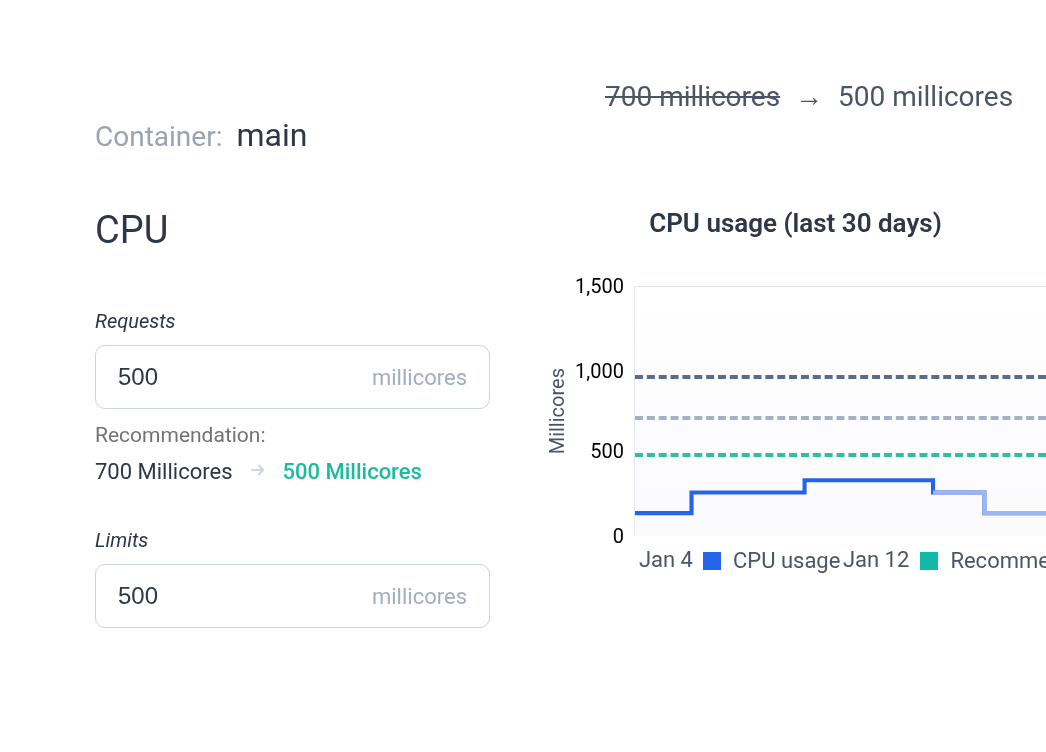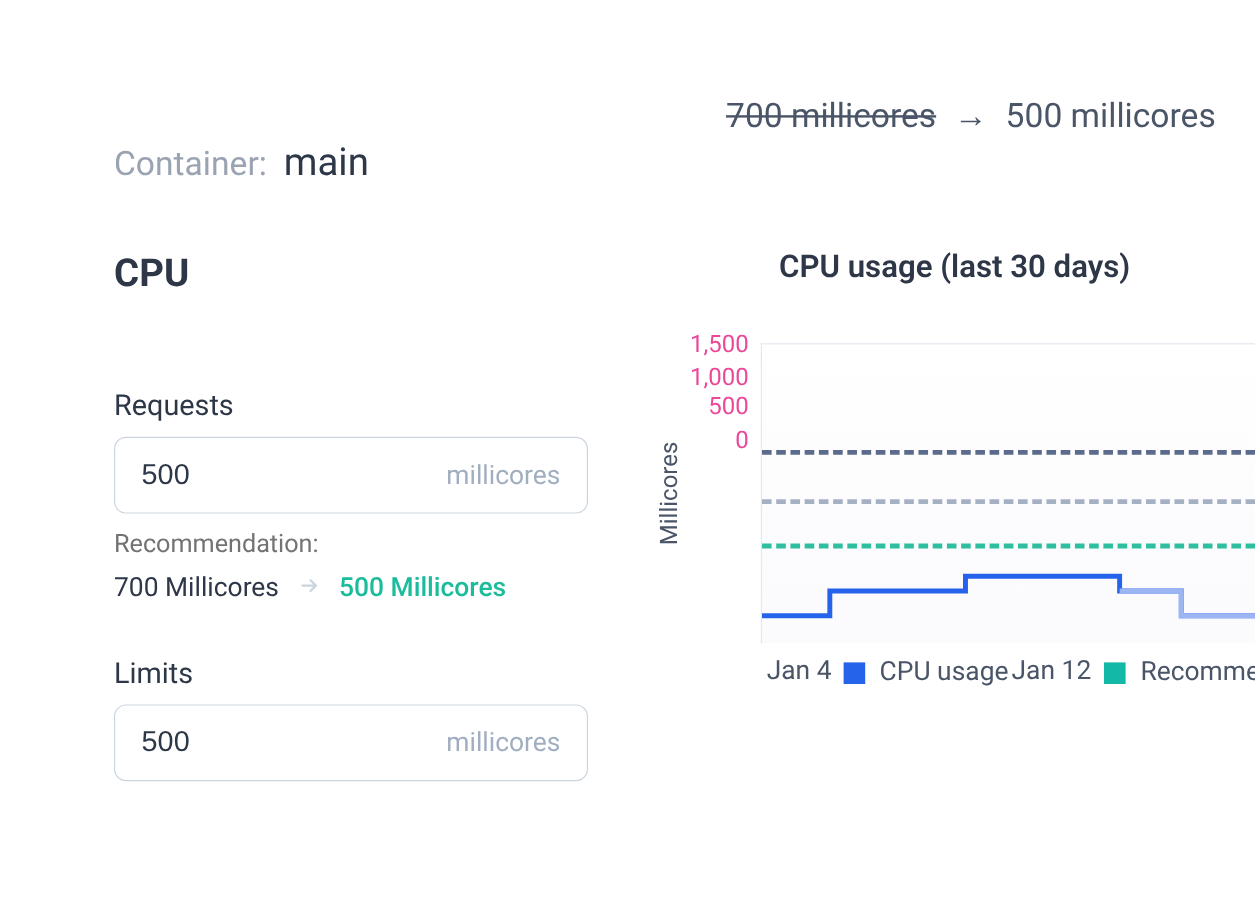--- a/index.html
+++ b/index.html
@@ -55,30 +55,31 @@
     }
 
     
     .left-col {
       position: absolute;
       top: 208px;
       left: 95px;
       width: 395px;
     }
     .section-title {
-      font-size: 32px;
-      font-weight: 700;
-      color: #2d3748;
-      margin-bottom: 78px;
+      font-size: 38px;
+      font-weight: 400;
+      color: #2d3748;
+      margin-bottom: 57px;
     }
     .field-label {
-      font-size: 24px;
+      font-size: 20px;
       font-weight: 400;
       color: #2d3748;
       margin-bottom: 12px;
+      font-style: italic;
     }
     .input-group {
       display: flex;
       align-items: center;
       border: 1.5px solid #cbd5e0;
       border-radius: 10px;
       height: 64px;
       padding: 0 22px;
       margin-bottom: 14px;
       background: #fff;
@@ -134,25 +135,25 @@
       writing-mode: vertical-rl;
       transform: rotate(180deg);
       font-size: 20px;
       color: #4a5568;
       margin-right: 6px;
       align-self: center;
     }
     .y-ticks {
       display: flex;
       flex-direction: column;
-      justify-content: flex-start;
+      justify-content: space-between;
       height: 250px;
       text-align: right;
       font-size: 20px;
-      color: #ec4899;
+      color: #000000;
       padding-right: 10px;
     }
     .y-ticks span {
       line-height: 1;
       transform: translateY(-50%);
     }
     .y-ticks span:last-child { transform: translateY(50%); }
     .y-ticks span:nth-child(2) { transform: translateY(-10%); }
     .y-ticks span:nth-child(3) { transform: translateY(10%); }
 

